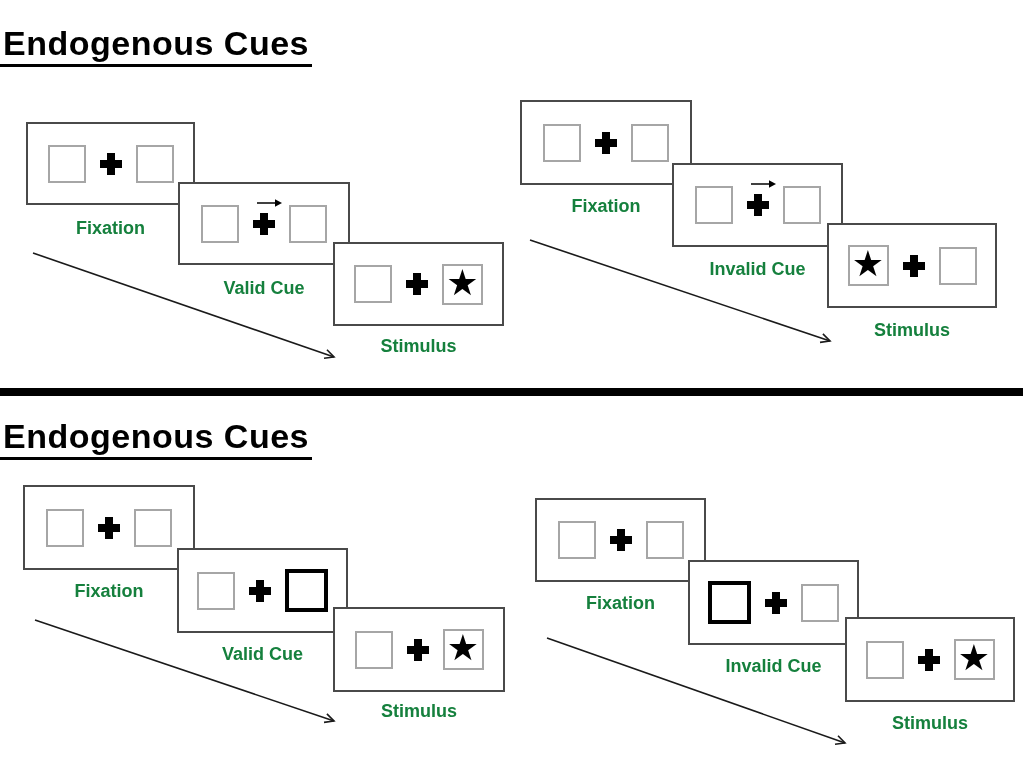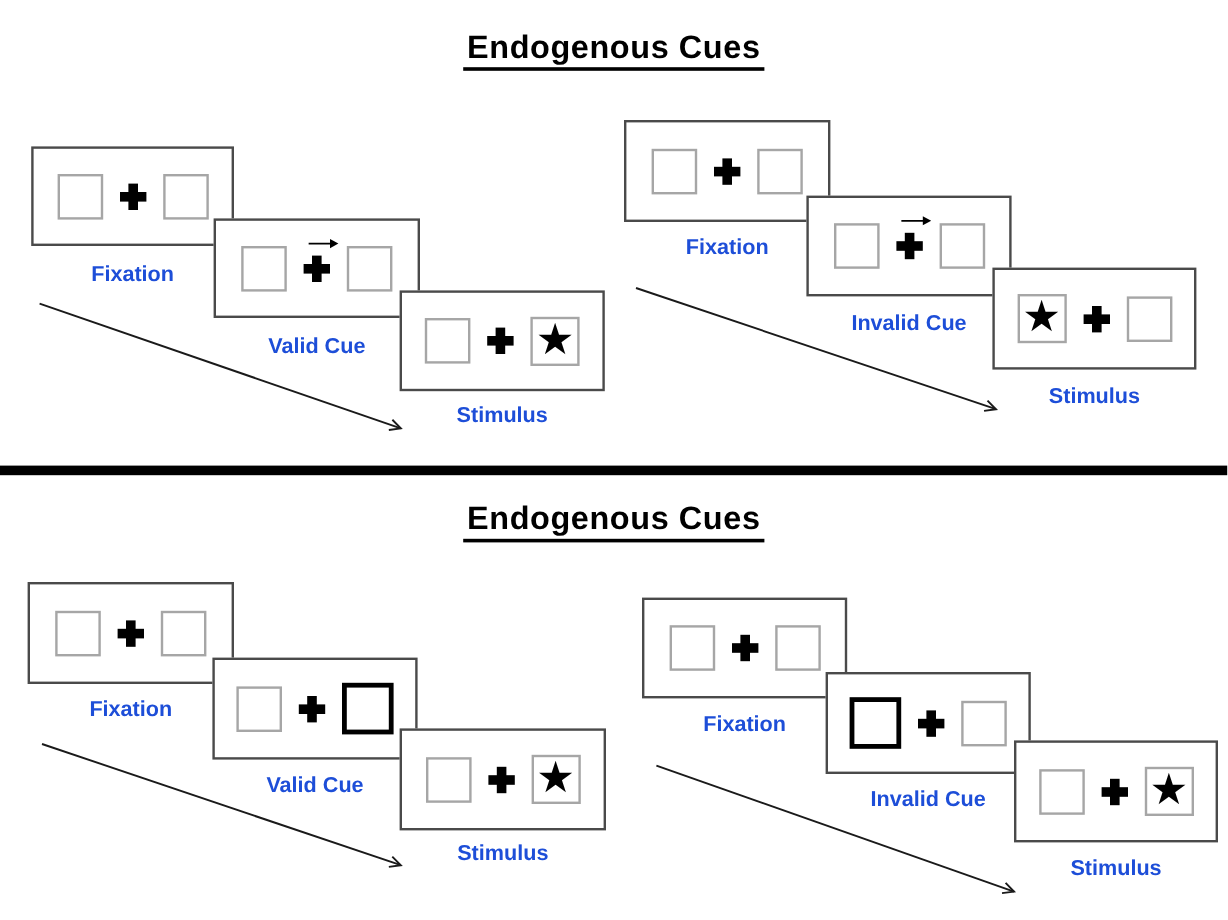--- a/index.html
+++ b/index.html
@@ -1,22 +1,22 @@
 <!DOCTYPE html>
 <html><head>
 <meta charset="utf-8">
 <style>
   html,body{margin:0;padding:0;background:#fff;}
   .canvas{
     position:relative;width:1023px;height:767px;background:#ffffff;
     font-family:"Liberation Sans",sans-serif;overflow:hidden;color:#000;
   }
   .section-title{
-    position:absolute;left:0;width:100%;text-align:center;
-    font-size:27px;font-weight:bold;letter-spacing:0.5px;
+    position:absolute;left:0;width:100%;
+    font-size:34px;font-weight:bold;letter-spacing:0.5px;
   }
   .section-title span{
     display:inline-block;border-bottom:3px solid #000;padding:0 3px 1px 3px;
   }
   .divider{position:absolute;left:0;top:388px;width:1023px;height:8px;background:#000;}
   .panel{
     position:absolute;background:#ffffff;border:2px solid #4a4a4a;
     box-sizing:border-box;display:flex;align-items:center;justify-content:center;gap:14px;
   }
   .box{
@@ -25,21 +25,21 @@
   }
   .box--cue{width:43px;height:43px;border:4px solid #000;}
   .box--star{width:41px;height:41px;display:flex;align-items:center;justify-content:center;}
   .star{font-size:36px;line-height:1;margin-top:-3px;color:#000;}
   .cue-center{position:relative;display:flex;align-items:center;justify-content:center;flex:0 0 auto;}
   .plus{position:relative;width:22px;height:22px;display:block;}
   .plus::before{content:"";position:absolute;left:0;top:7px;width:22px;height:8px;background:#000;}
   .plus::after{content:"";position:absolute;left:7px;top:0;width:8px;height:22px;background:#000;}
   .mini-arrow{position:absolute;top:-15px;left:4px;}
   .plabel{
-    position:absolute;text-align:center;font-weight:bold;font-size:18px;color:#1d4ed8;
+    position:absolute;text-align:center;font-weight:bold;font-size:18px;color:#15803d;
     white-space:nowrap;
   }
   .arrows{position:absolute;left:0;top:0;pointer-events:none;}
 </style>
 </head>
 <body>
 
 <div class="canvas">
 
   <svg class="arrows" width="1023" height="767" viewBox="0 0 1023 767">

